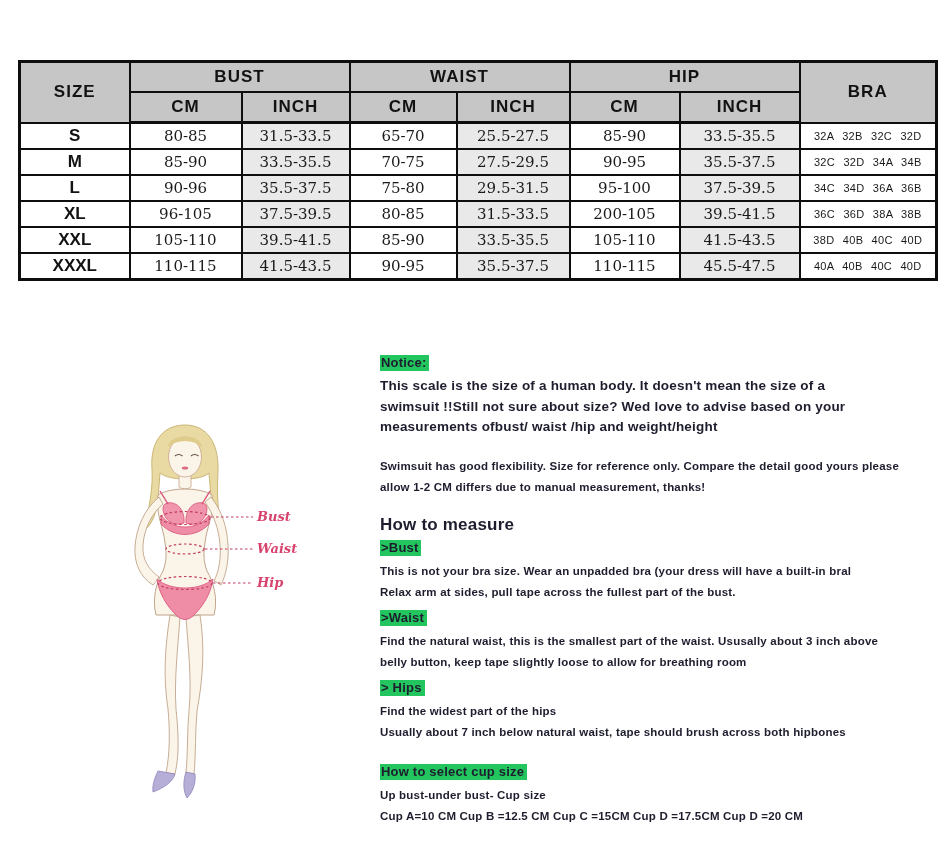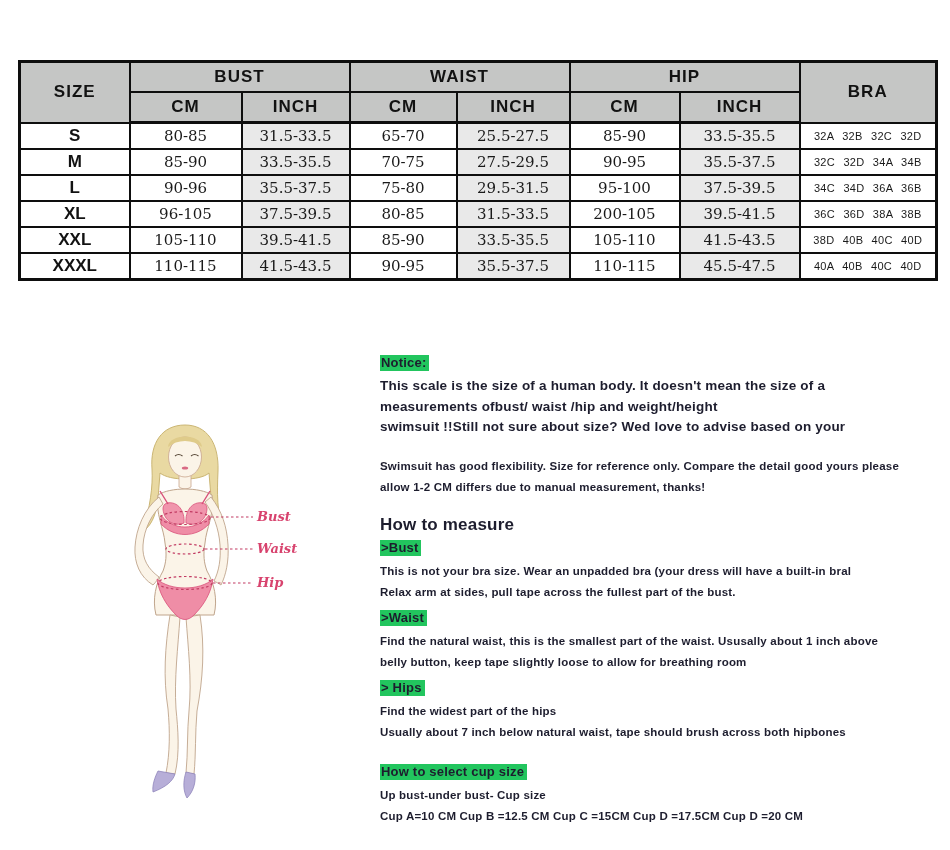--- a/index.html
+++ b/index.html
@@ -201,22 +201,22 @@
     <text x="167" y="166" font-family="DejaVu Serif, serif" font-style="italic" font-weight="bold" font-size="13" fill="#d8436e">Hip</text>
   </svg>
 </div>
 
 <div class="info-col">
 
   <div class="notice-head"><span class="hl">Notice:</span></div>
 
   <div class="para-lg">
     <div>This scale is the size of a human body. It doesn't mean the size of a</div>
+    <div>swimsuit !!Still not sure about size? Wed love to advise based on your</div>
     <div>measurements ofbust/ waist /hip and weight/height</div>
-    <div>swimsuit !!Still not sure about size? Wed love to advise based on your</div>
   </div>
 
   <div class="gap18"></div>
 
   <div class="para-sm">
     <div>Swimsuit has good flexibility. Size for reference only. Compare the detail good yours please</div>
     <div>allow 1-2 CM differs due to manual measurement, thanks!</div>
   </div>
 
   <div class="gap18"></div>
@@ -224,21 +224,21 @@
   <div class="sec-title">How to measure</div>
 
   <div class="sec-head"><span class="hl">&gt;Bust</span></div>
   <div class="sec-lines">
     <div>This is not your bra size. Wear an unpadded bra (your dress will have a built-in bral</div>
     <div>Relax arm at sides, pull tape across the fullest part of the bust.</div>
   </div>
 
   <div class="sec-head"><span class="hl">&gt;Waist</span></div>
   <div class="sec-lines">
-    <div>Find the natural waist, this is the smallest part of the waist. Ususally about 1 inch above</div>
+    <div>Find the natural waist, this is the smallest part of the waist. Ususally about 3 inch above</div>
     <div>belly button, keep tape slightly loose to allow for breathing room</div>
   </div>
 
   <div class="sec-head"><span class="hl">&gt; Hips</span></div>
   <div class="sec-lines">
     <div>Find the widest part of the hips</div>
     <div>Usually about 7 inch below natural waist, tape should brush across both hipbones</div>
   </div>
 
   <div class="gap21"></div>

